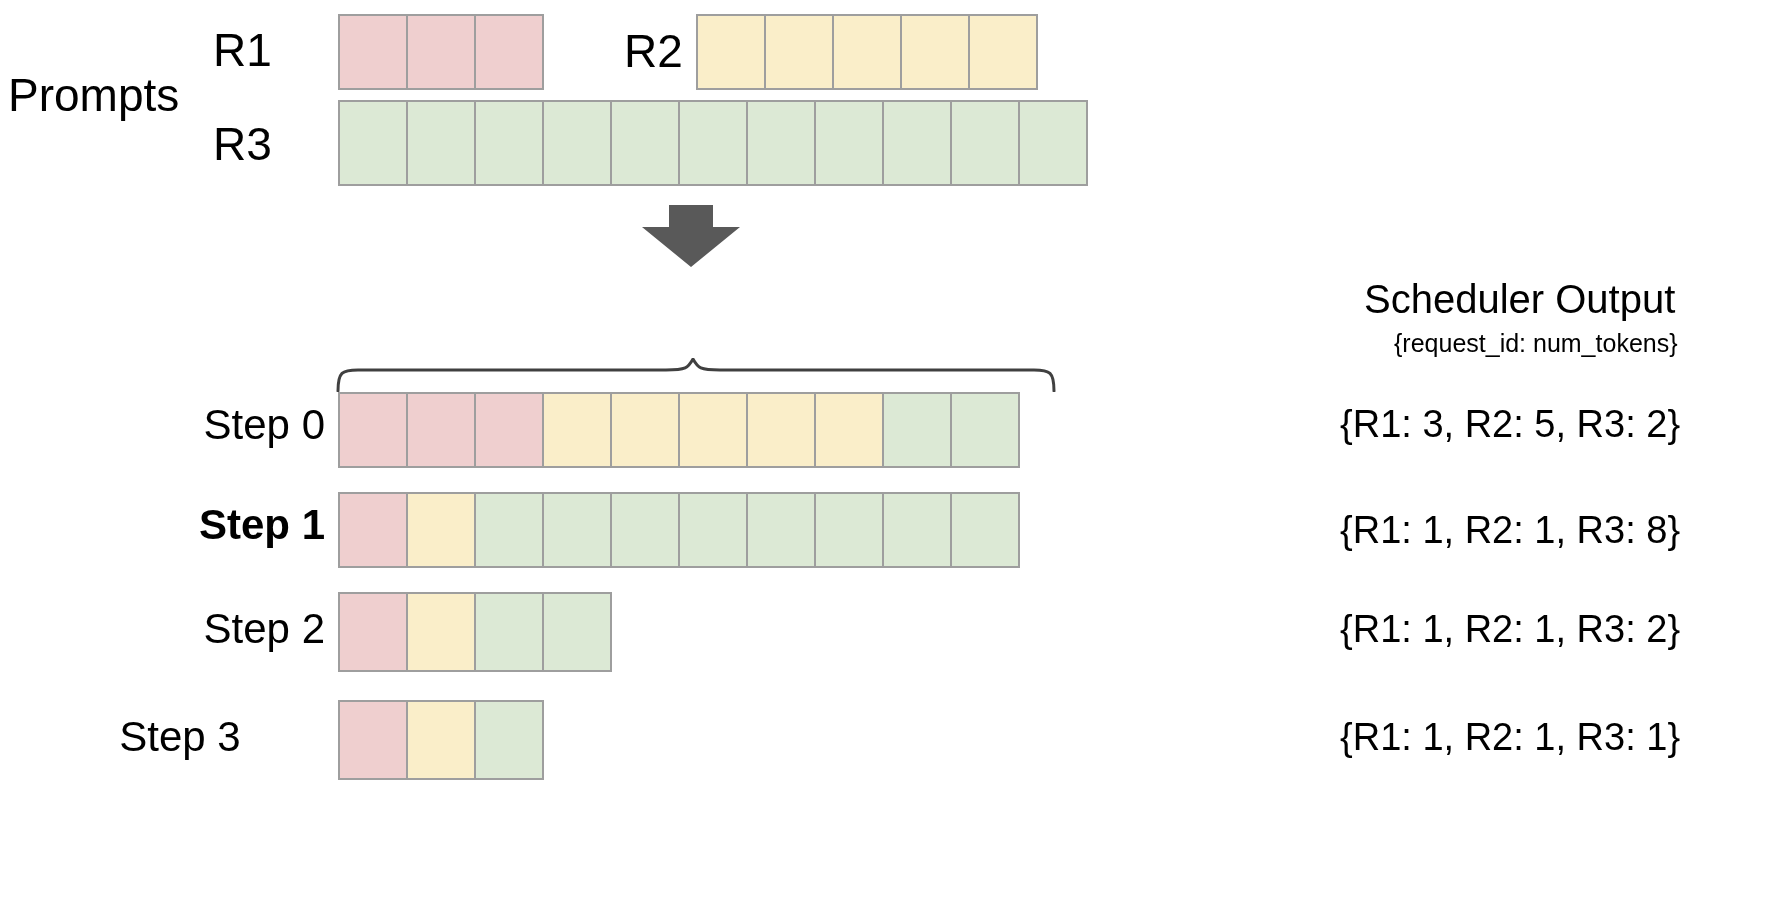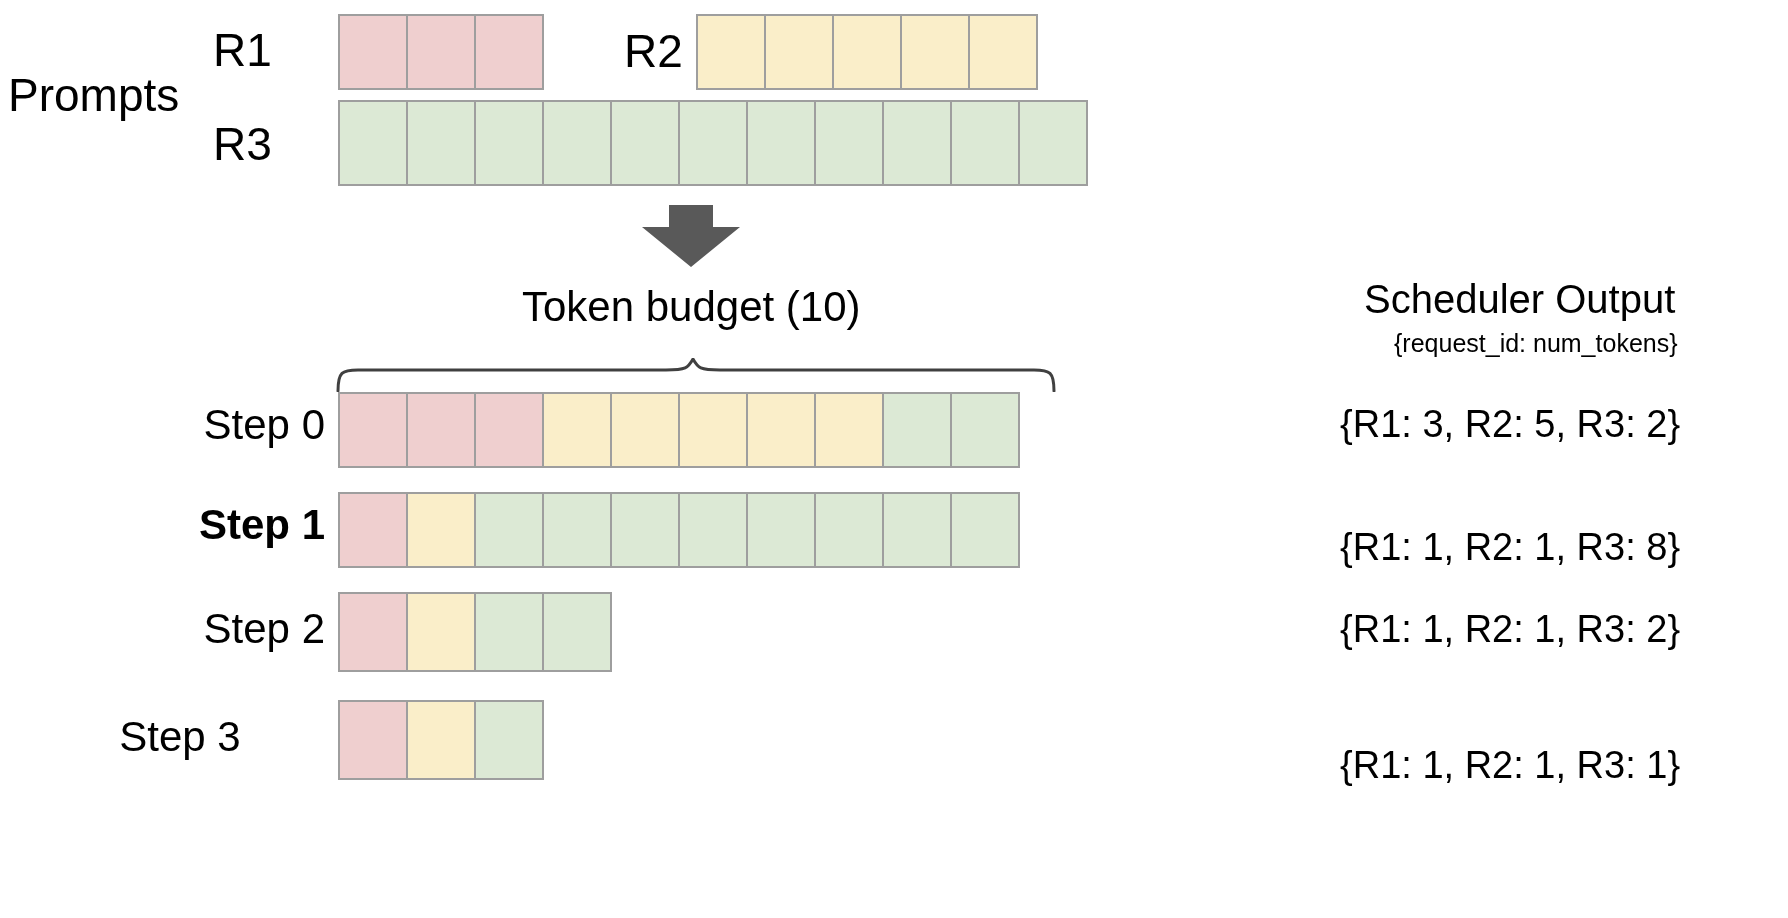--- a/index.html
+++ b/index.html
@@ -99,21 +99,20 @@
       <div class="cell c-r3"></div>
       <div class="cell c-r3"></div>
     </div>
 
   <div class="arrow-wrap">
     <svg width="110" height="62" viewBox="0 0 110 62" xmlns="http://www.w3.org/2000/svg">
       <polygon points="33,0 77,0 77,22 104,22 55,62 6,22 33,22" fill="#595959"></polygon>
     </svg>
   </div>
 
-  <div class="lbl lbl-budget">Token budget (10)</div>
 
   <div class="brace-wrap">
     <svg width="720" height="34" viewBox="0 0 720 34" xmlns="http://www.w3.org/2000/svg">
       <path d="M2,33 C2,14 6,12 22,12 L330,12 C350,12 352,10 357,1
                C362,10 364,12 384,12 L698,12 C714,12 718,14 718,33" fill="none" stroke="#404040" stroke-width="3" stroke-linecap="round" stroke-linejoin="round"></path>
     </svg>
   </div>
 
   <div class="lbl lbl-sched-title">Scheduler Output</div>
   <div class="lbl lbl-sched-sub">{request_id: num_tokens}</div>
@@ -139,31 +138,31 @@
         <div class="cell c-r2"></div>
         <div class="cell c-r3"></div>
         <div class="cell c-r3"></div>
         <div class="cell c-r3"></div>
         <div class="cell c-r3"></div>
         <div class="cell c-r3"></div>
         <div class="cell c-r3"></div>
         <div class="cell c-r3"></div>
         <div class="cell c-r3"></div>
       </div>
-      <div class="lbl lbl-out" style="top: 528px;">{R1: 1, R2: 1, R3: 8}</div>
+      <div class="lbl lbl-out" style="top: 511px;">{R1: 1, R2: 1, R3: 8}</div>
       <div class="lbl lbl-step" style="top: 608px;">Step 2</div>
       <div class="row" style="left: 338px; top: 592px; height: 80px;">
         <div class="cell c-r1"></div>
         <div class="cell c-r2"></div>
         <div class="cell c-r3"></div>
         <div class="cell c-r3"></div>
       </div>
       <div class="lbl lbl-out" style="top: 610px;">{R1: 1, R2: 1, R3: 2}</div>
       <div class="lbl lbl-step" style="top: 716px; text-align: center;">Step 3</div>
       <div class="row" style="left: 338px; top: 700px; height: 80px;">
         <div class="cell c-r1"></div>
         <div class="cell c-r2"></div>
         <div class="cell c-r3"></div>
       </div>
-      <div class="lbl lbl-out" style="top: 718px; margin-top: 28px;">{R1: 1, R2: 1, R3: 1}</div>
+      <div class="lbl lbl-out" style="top: 718px;">{R1: 1, R2: 1, R3: 1}</div>
     </div>
 
 </div>
 
 </body></html>

